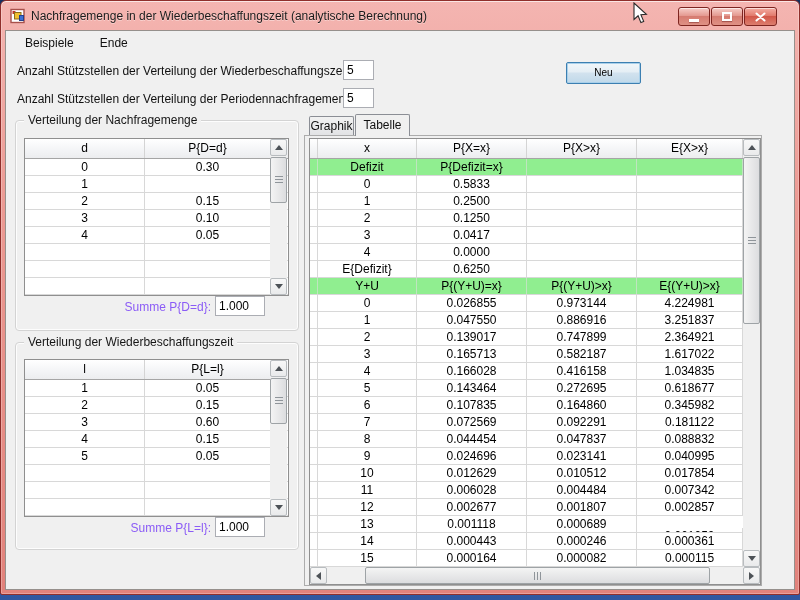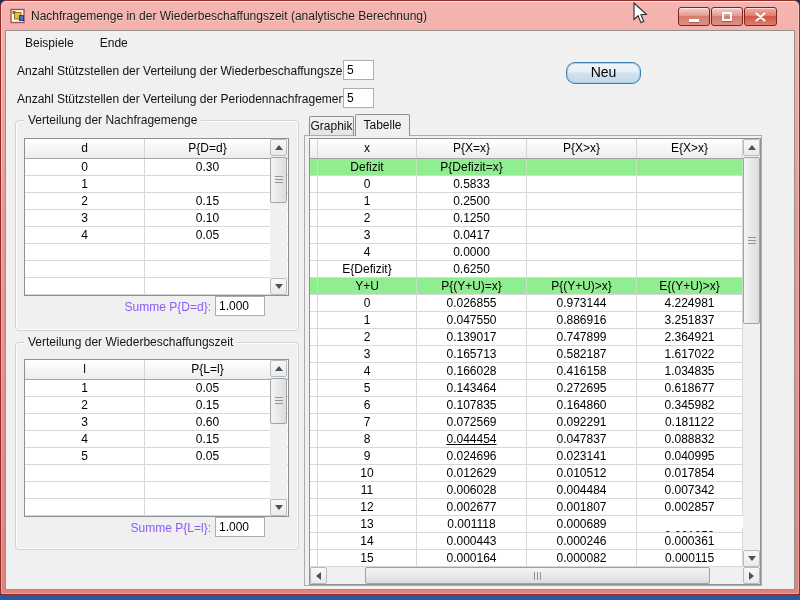--- a/index.html
+++ b/index.html
@@ -31,23 +31,23 @@
   .client { position:absolute; left:4px; right:4px; top:29px; bottom:4px;
     background:#f0f0f0; border:1px solid #96908c;padding-left:32px; }
   .menubar { position:absolute; left:0; top:0; right:0; height:23px; background:#f0f0f0; display:flex; align-items:center; }
   .menu-item { padding:4px 9px; margin-left:8px; color:#111; }
   .menu-item:first-child { margin-left:10px; }
 
   .lbl { position:absolute; white-space:nowrap; color:#111; }
   .tb { position:absolute; border:1px solid #abadb3; background:#fff; font-family:"Liberation Sans",sans-serif;
     font-size:12px; padding:1px 3px; color:#000; }
   .btn-neu { position:absolute; left:560px; top:31px; width:75px; height:22px;
-    border:1px solid #3c7fb1; border-radius:9px;
+    border:1px solid #3c7fb1; border-radius:2px;
     background:linear-gradient(180deg,#f1f6f9 0%,#e4eef5 45%,#d2e2ee 50%,#c0d9ea 100%);
-    box-shadow: inset 0 0 0 1px #a9d0ea; font-size:14px; color:#000; text-align:center; line-height:19px; }
+    box-shadow: inset 0 0 0 1px #a9d0ea; font-size:10px; color:#000; text-align:center; line-height:19px; }
 
   .groupbox { position:absolute; border:1px solid #d3d3d3; border-radius:4px; box-shadow: inset 0 0 0 1px #fdfdfd; }
   .groupbox .gb-title { position:absolute; top:-8px; left:8px; background:#f0f0f0; padding:0 4px; color:#161616; white-space:nowrap; }
 
   
   .grid { position:absolute; background:#fff; border:1px solid #8f8f8f; overflow:hidden; }
   .g-hdr { display:flex; height:20px; border-bottom:1px solid #a5a5a5;
     background:linear-gradient(180deg,#ffffff 0%,#f3f4f6 60%,#ecedef 100%); }
   .g-hcell { border-right:1px solid #d4d4d4; text-align:center; line-height:19px; overflow:hidden; color:#000; }
   .g-row { display:flex; height:17px; border-bottom:1px solid #d8d8d8; background:#fff; }
@@ -352,21 +352,21 @@
           <div class="g-row">
             <div class="g-cell" style="width: 8px;"></div>
             <div class="g-cell" style="width: 99px;">7</div>
             <div class="g-cell" style="width: 110px;">0.072569</div>
             <div class="g-cell" style="width: 110px;">0.092291</div>
             <div class="g-cell" style="width: 106px;">0.181122</div>
           </div>
           <div class="g-row">
             <div class="g-cell" style="width: 8px;"></div>
             <div class="g-cell" style="width: 99px;">8</div>
-            <div class="g-cell" style="width: 110px; text-decoration: underline;">0.044454</div>
+            <div class="g-cell" style="width: 110px;">0.044454</div>
             <div class="g-cell" style="width: 110px;">0.047837</div>
             <div class="g-cell" style="width: 106px;">0.088832</div>
           </div>
           <div class="g-row">
             <div class="g-cell" style="width: 8px;"></div>
             <div class="g-cell" style="width: 99px;">9</div>
             <div class="g-cell" style="width: 110px;">0.024696</div>
             <div class="g-cell" style="width: 110px;">0.023141</div>
             <div class="g-cell" style="width: 106px;">0.040995</div>
           </div>

